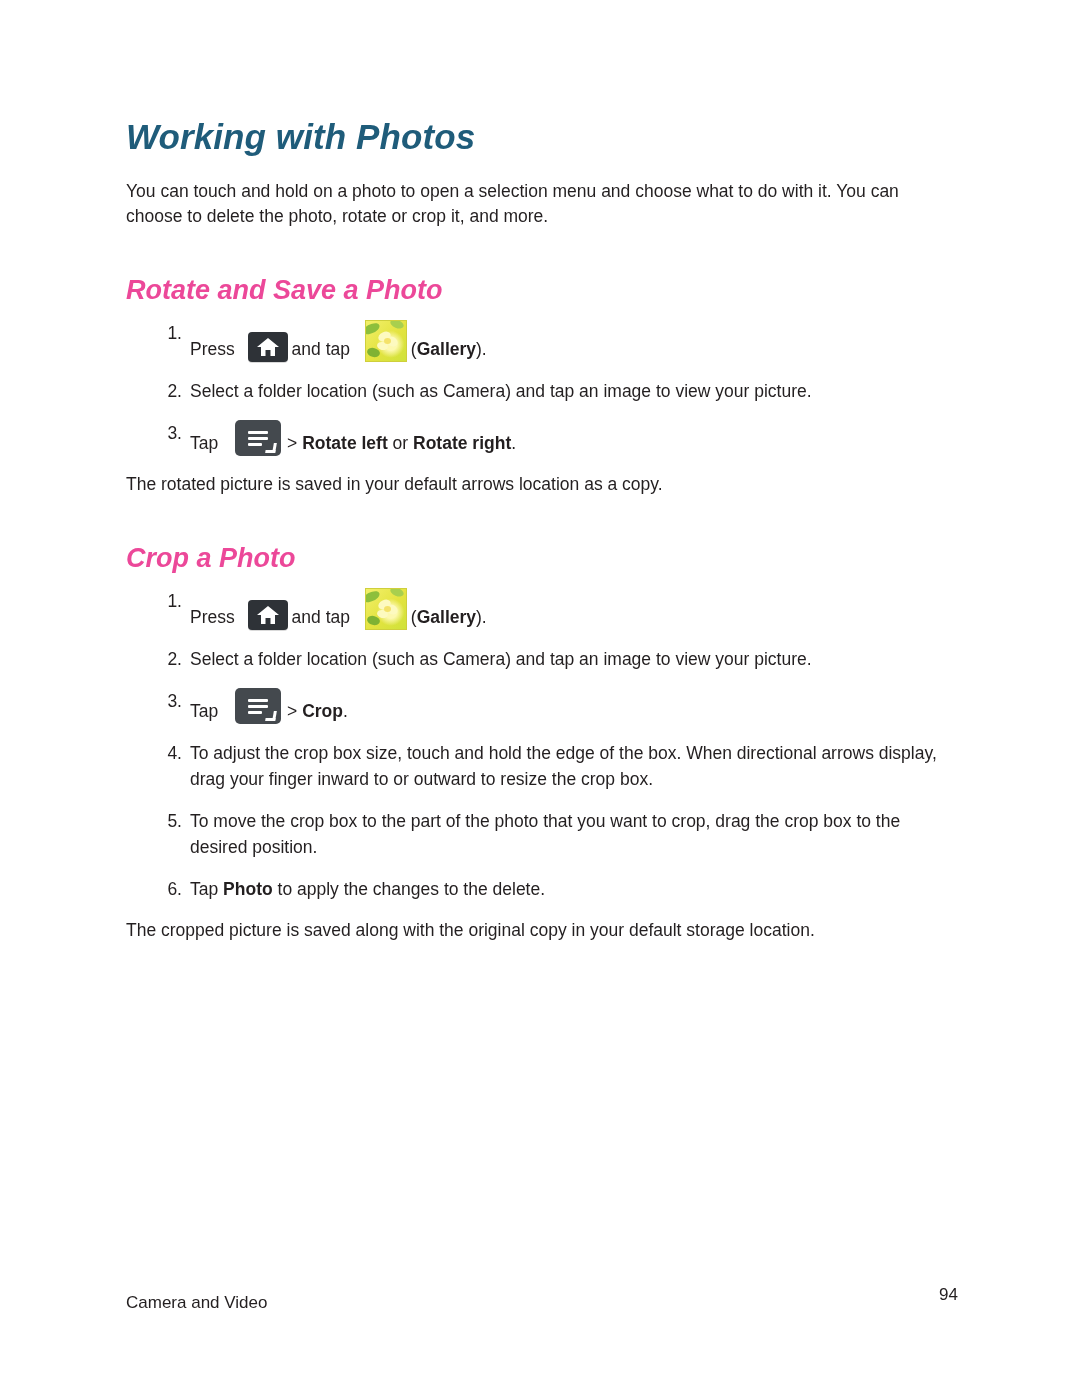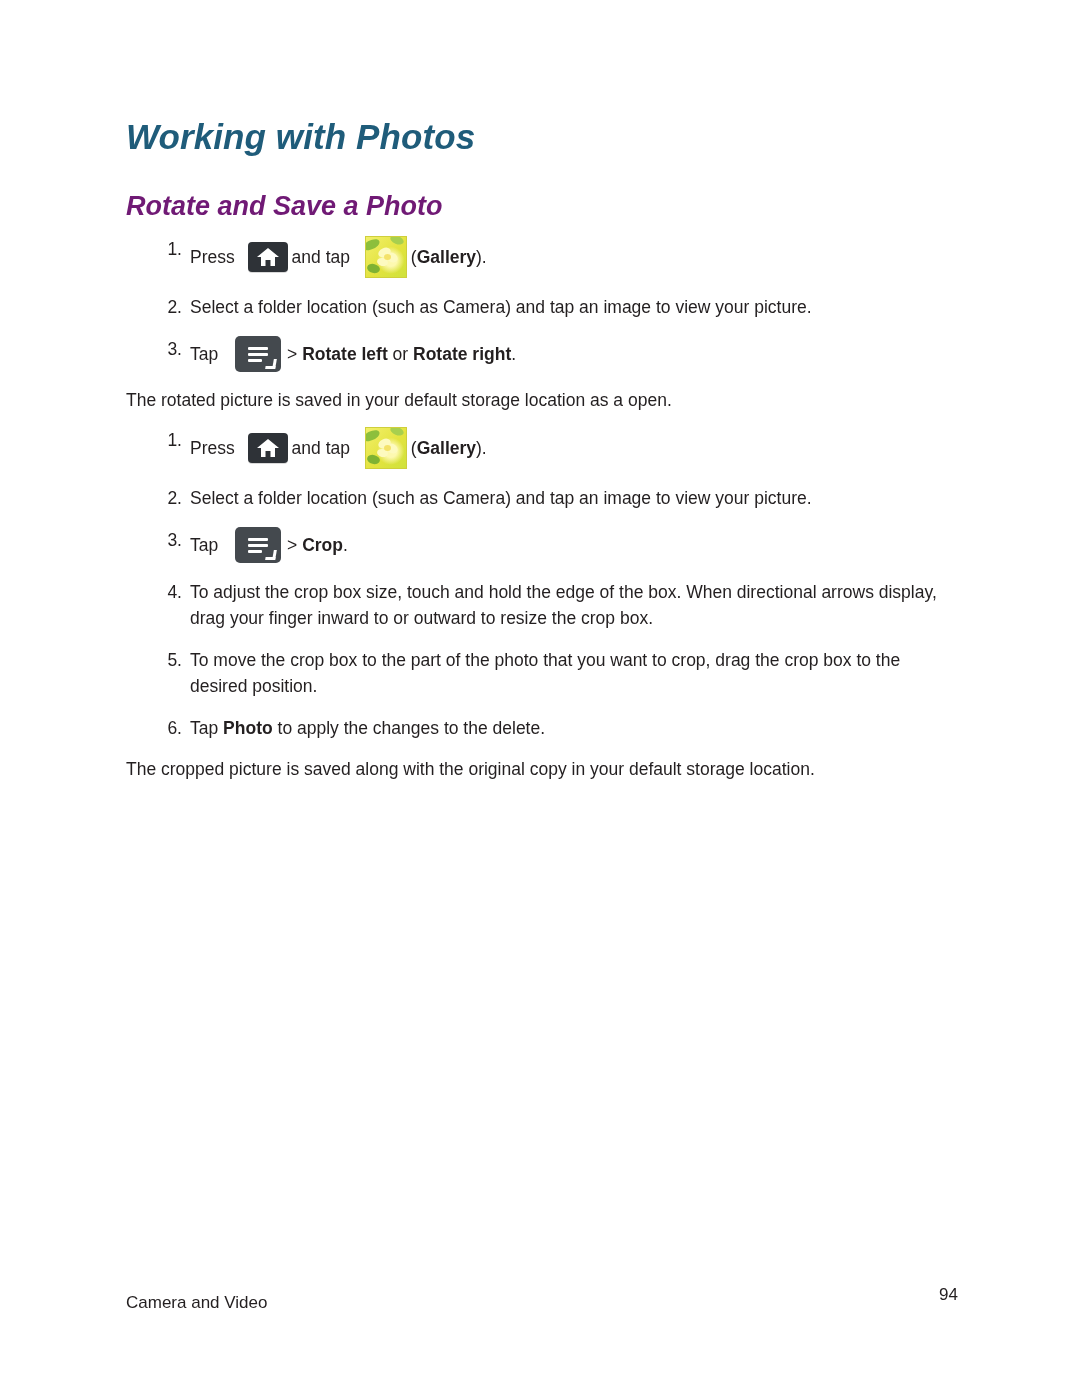--- a/index.html
+++ b/index.html
@@ -34,22 +34,22 @@
     font-weight: bold;
     color: #1f5c7a;
     margin: 0 0 22px 0;
     letter-spacing: 0.1px;
     line-height: 1.1;
   }
   h2.section {
     font-size: 27px;
     font-style: italic;
     font-weight: bold;
-    color: #701a75;
-    margin: 34px 0 14px 0;
+    color: #ec4899;
+    margin: 46px 0 14px 0;
     line-height: 1.15;
   }
   p.body {
     font-size: 17.5px;
     line-height: 25px;
     margin: 0 0 12px 0;
     color: #231f20;
   }
   p.intro {
     margin-bottom: 6px;
@@ -72,21 +72,21 @@
     position: absolute;
     left: 32px;
     top: 0;
     width: 24px;
     text-align: right;
     font-size: 17.5px;
     color: #231f20;
   }
   .stepline {
     display: flex;
-    align-items: center;
+    align-items: flex-end;
     flex-wrap: wrap;
   }
   .stepline .txt { white-space: pre; }
   b { font-weight: bold; }
 
   
   .icon-home {
     display: inline-block;
     width: 40px;
     height: 30px;
@@ -178,20 +178,21 @@
   }
   .footer .left { position: absolute; left: 0; top: 8px; }
   .footer .center { position: absolute; left: 0; top: 0; width: 832px; text-align: right; }
 </style>
 </head>
 <body>
 
 <div class="page">
   <div class="content">
     <h1 class="title">Working with Photos</h1>
+    <p class="body intro">You can touch and hold on a photo to open a selection menu and choose what to do with it. You can choose to delete the photo, rotate or crop it, and more.</p>
     <div id="sections">
         <h2 class="section">Rotate and Save a Photo</h2>
         <ol class="steps">
           <li>
             <span class="num">1.</span>
             <span class="stepline">
               <span class="txt">Press </span>
               <span class="icon-home">
                 <svg width="24" height="20" viewBox="0 0 24 20" xmlns="http://www.w3.org/2000/svg">
                   <path d="M12 1 L23 10 L19 10 L19 19 L14.5 19 L14.5 13 L9.5 13 L9.5 19 L5 19 L5 10 L1 10 Z" fill="#ffffff"></path>
@@ -225,21 +226,22 @@
                 <span class="tick"></span>
               </span>
               <span class="txt">&gt; </span>
               <b>Rotate left</b>
               <span class="txt"> or </span>
               <b>Rotate right</b>
               <span class="txt">.</span>
             </span>
           </li>
         </ol>
-        <p class="body" style="margin-top: 14px;">The rotated picture is saved in your default storage location as a open.</p>
+        <p class="body" style="margin-top: 14px;">The rotated picture is saved in your default arrows location as a copy.</p>
+        <h2 class="section">Crop a Photo</h2>
         <ol class="steps">
           <li>
             <span class="num">1.</span>
             <span class="stepline">
               <span class="txt">Press </span>
               <span class="icon-home">
                 <svg width="24" height="20" viewBox="0 0 24 20" xmlns="http://www.w3.org/2000/svg">
                   <path d="M12 1 L23 10 L19 10 L19 19 L14.5 19 L14.5 13 L9.5 13 L9.5 19 L5 19 L5 10 L1 10 Z" fill="#ffffff"></path>
                 </svg>
               </span>

